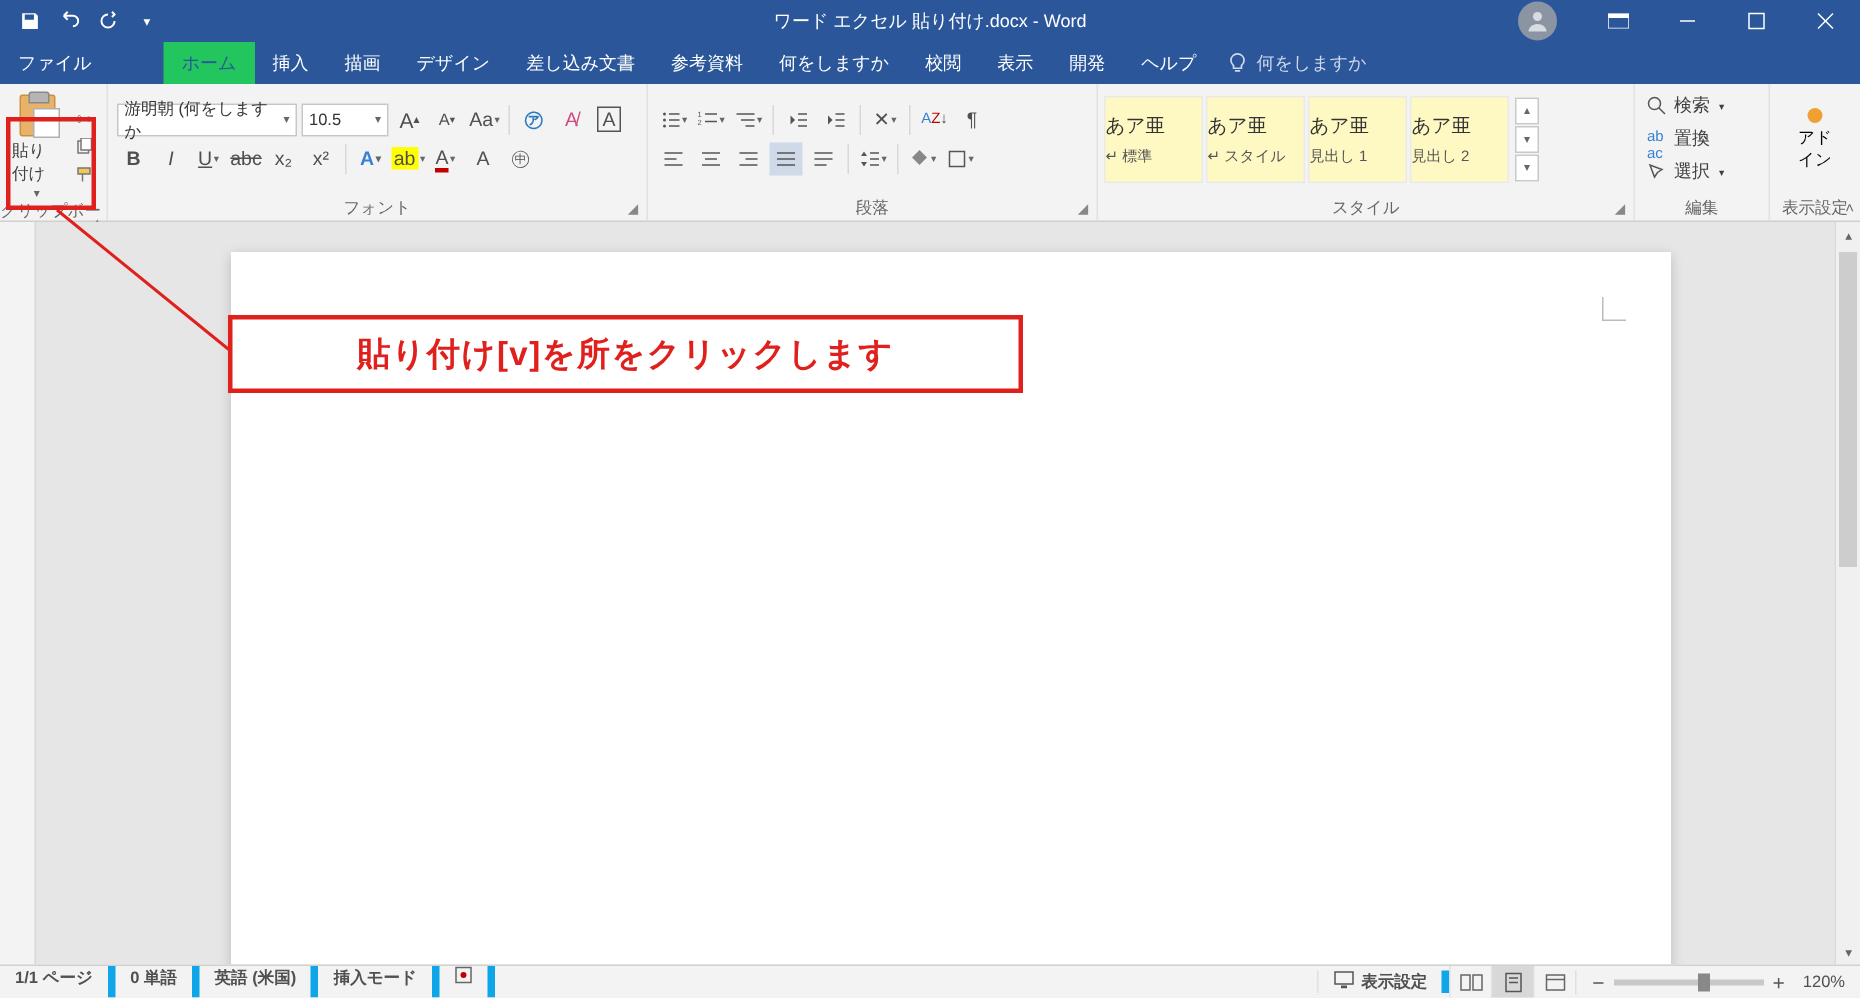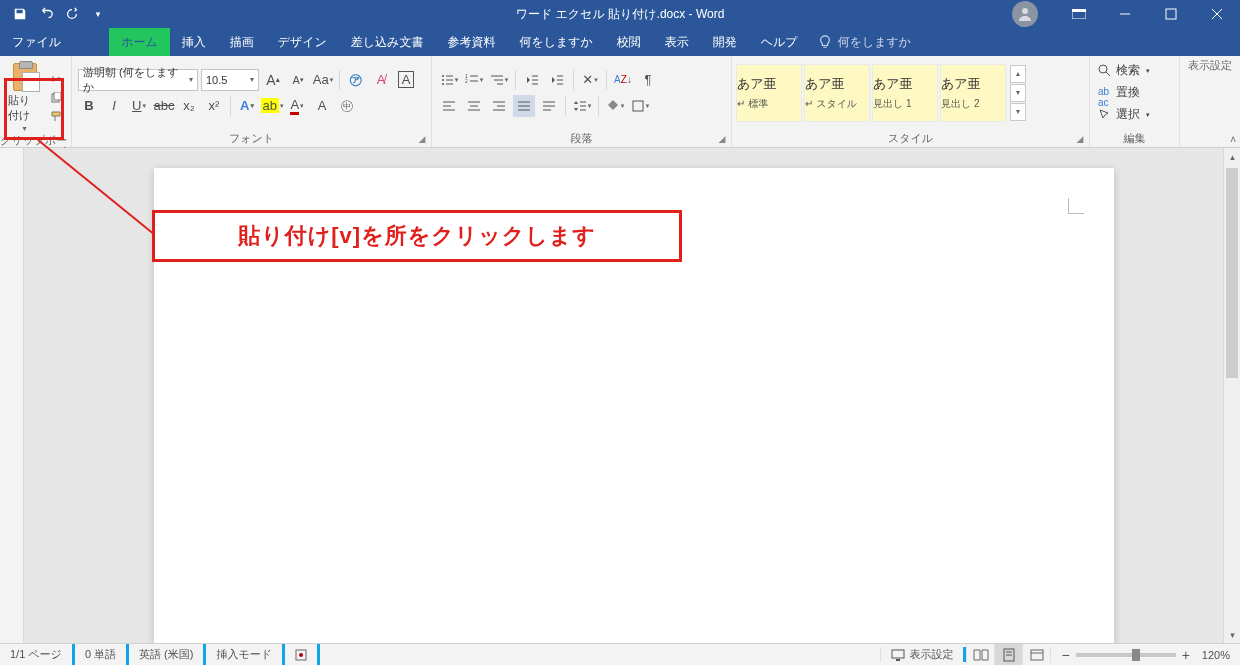--- a/index.html
+++ b/index.html
@@ -76,21 +76,21 @@
 .sb-track { position:absolute; top:17px; bottom:17px; left:0; right:0; }
 .sb-thumb { position:absolute; top:3px; left:2px; right:2px; height:210px; background:#cdcdcd; }
 
 
 .callout-line { position:absolute; stroke:#e0201c; stroke-width:2; }
 .callout-box { position:absolute; left:152px; top:210px; width:530px; height:52px; border:3px solid #e0201c; background:#fff; display:flex; align-items:center; justify-content:center; z-index:25; }
 .callout-box span { font-size:22px; font-weight:bold; color:#e0201c; letter-spacing:1px; }
 
 
 .status { position:absolute; bottom:0; left:0; right:0; height:22px; background:#f3f3f3; border-top:1px solid #d1d1d1; display:flex; align-items:center; font-size:11px; color:#505050; }
-.status .cell { padding:0 10px; border-right:3px solid #0ea5e9; height:100%; display:flex; align-items:center; gap:4px; }
+.status .cell { padding:0 10px; border-right:5px solid #0ea5e9; height:100%; display:flex; align-items:flex-start; gap:4px;font-weight:bold; }
 .status .right { margin-left:auto; display:flex; align-items:center; gap:0; }
 .view-btn { width:28px; height:22px; display:flex; align-items:center; justify-content:center; border-left:1px solid #e0e0e0; }
 .view-btn.active { background:#d8d8d8; }
 .zoom { display:flex; align-items:center; gap:6px; padding:0 10px; border-left:1px solid #e0e0e0; }
 .zslider { width:100px; height:4px; background:#c8c8c8; position:relative; }
 .zslider .zh { position:absolute; left:56px; top:-4px; width:8px; height:12px; background:#888; }
 </style>
 </head>
 <body>
 
@@ -444,20 +444,27 @@
             <span class="dd" style="font-size:7px;margin-left:2px">▾</span>
           </div>
       </div>
     </div>
     <div class="group-label">
         <span>編集</span>
       </div>
   </div>
 
   <div class="group" style="width:60px;border-right:none">
+    <div class="group-body" style="justify-content:center">
+      <div class="addin">
+        <div class="dot"></div>
+        <div style="font-size:11px;text-align:center;white-space:pre">アド
+イン</div>
+      </div>
+    </div>
     <div class="group-label">
         <span>表示設定</span>
       </div>
   </div>
 
   <div class="collapse">˄</div>
 </div>
 
 <div class="paste-highlight"></div>
 

